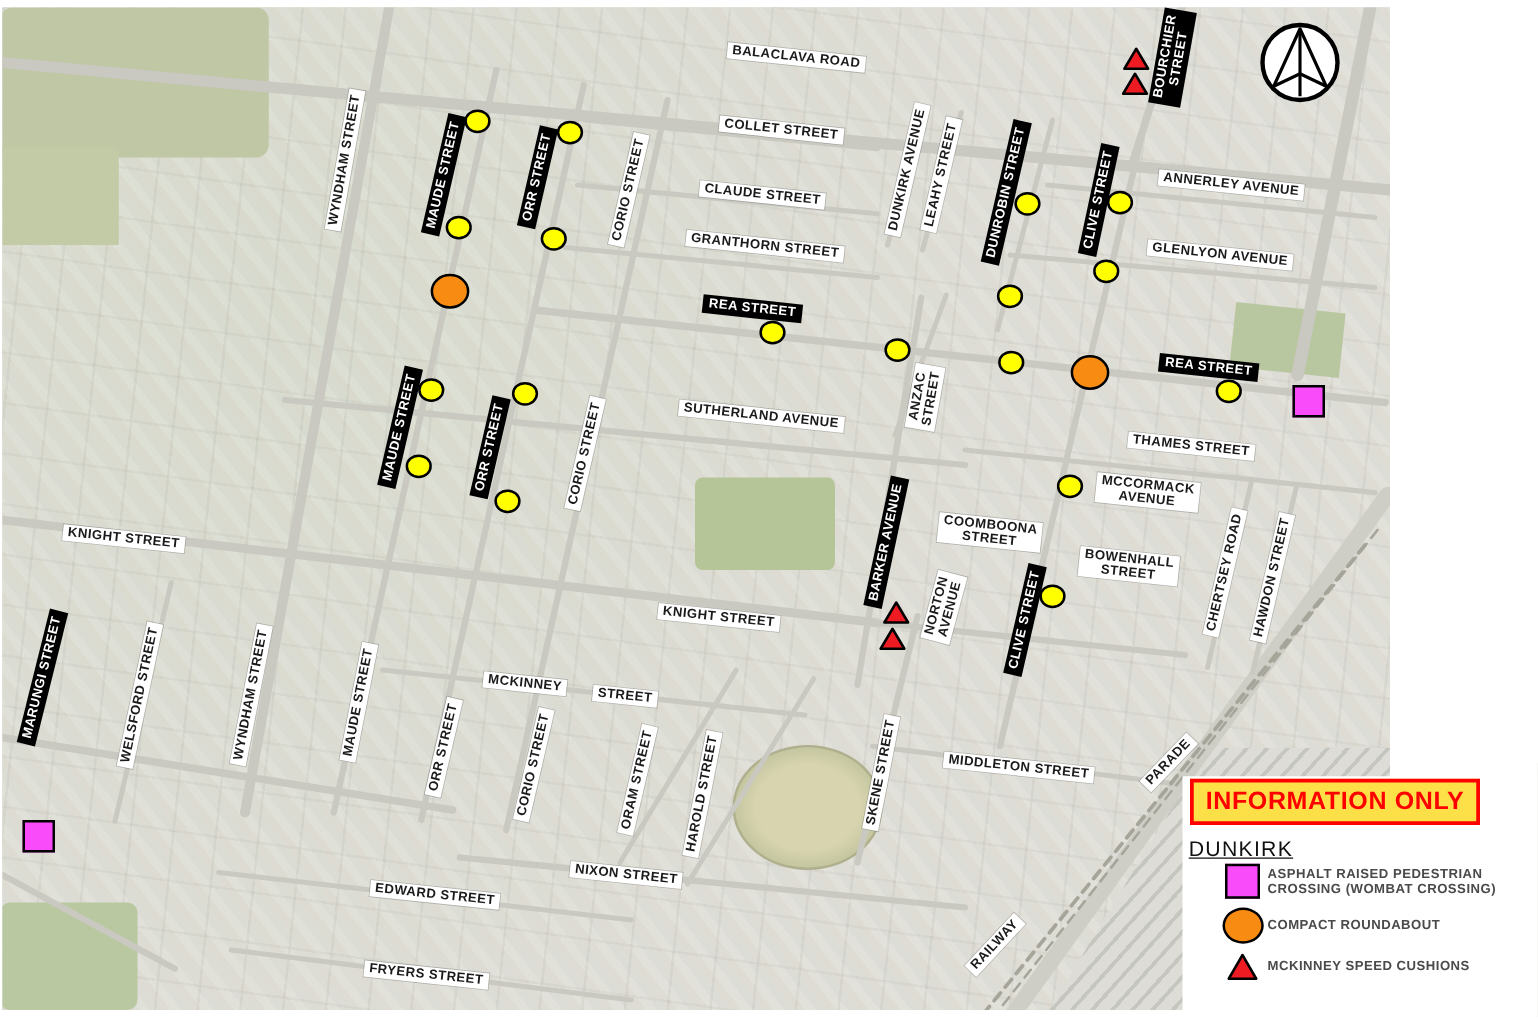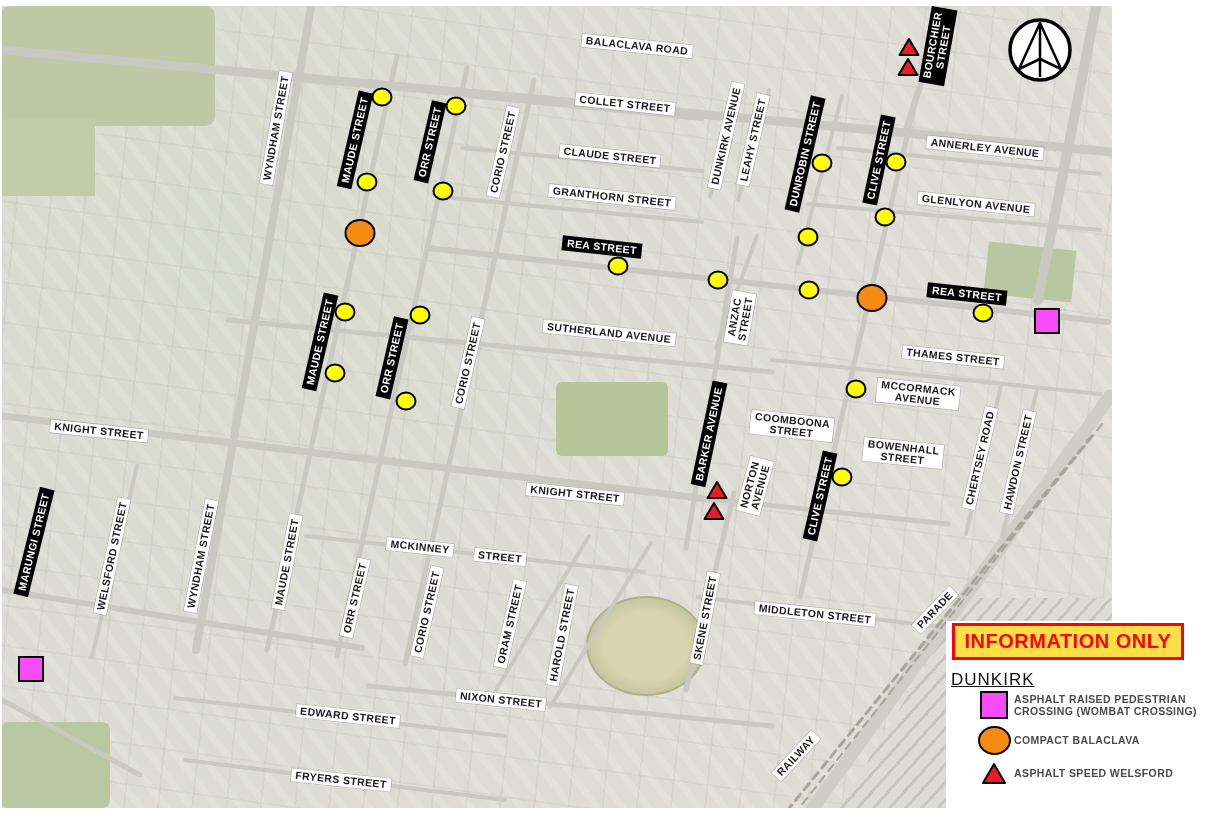--- a/index.html
+++ b/index.html
@@ -229,26 +229,26 @@
           <div class="lmark">
             <div class="lg-square" style="background: rgb(250, 75, 250);"></div>
           </div>
           <div class="ltext">ASPHALT RAISED PEDESTRIAN
 CROSSING (WOMBAT CROSSING)</div>
         </div>
         <div class="lrow">
           <div class="lmark">
             <div class="lg-ellipse" style="background: rgb(248, 140, 18);"></div>
           </div>
-          <div class="ltext">COMPACT BALACLAVA</div>
+          <div class="ltext">COMPACT ROUNDABOUT</div>
         </div>
         <div class="lrow">
           <div class="lmark">
             <svg width="26" height="23" viewBox="0 0 26 23" style="display:block">
               <polygon points="13,2 24,21 2,21" fill="#ee1c22" stroke="#000" stroke-width="2" stroke-linejoin="round"></polygon>
             </svg>
           </div>
-          <div class="ltext">ASPHALT SPEED WELSFORD</div>
+          <div class="ltext">MCKINNEY SPEED CUSHIONS</div>
         </div>
       </div>
   </div>
 
 </div>
 
 </body></html>

